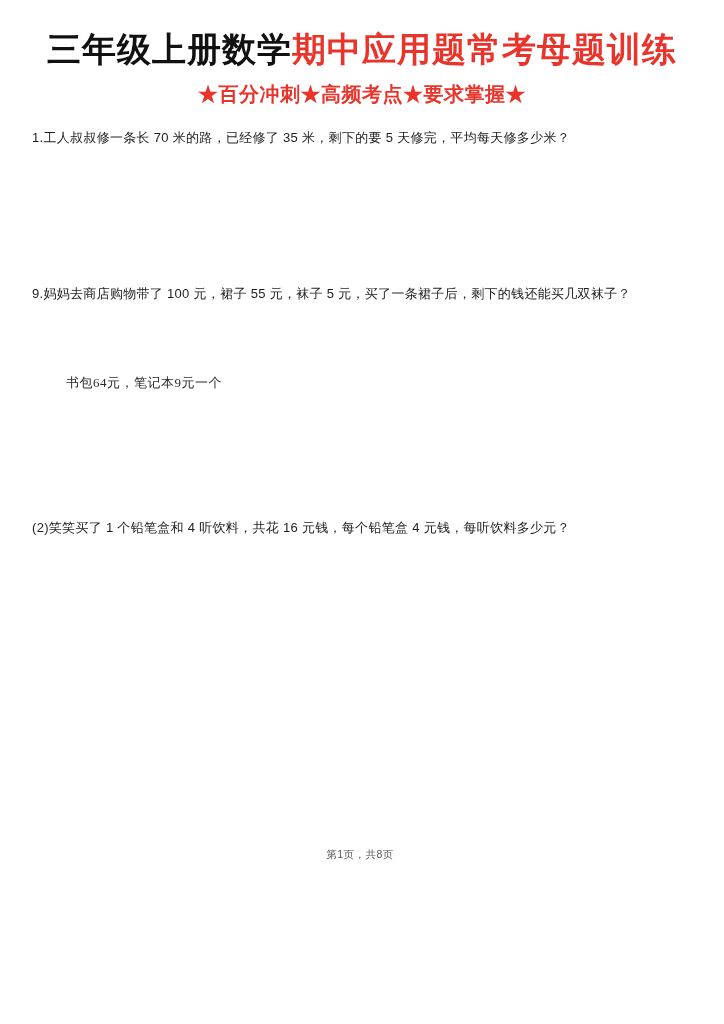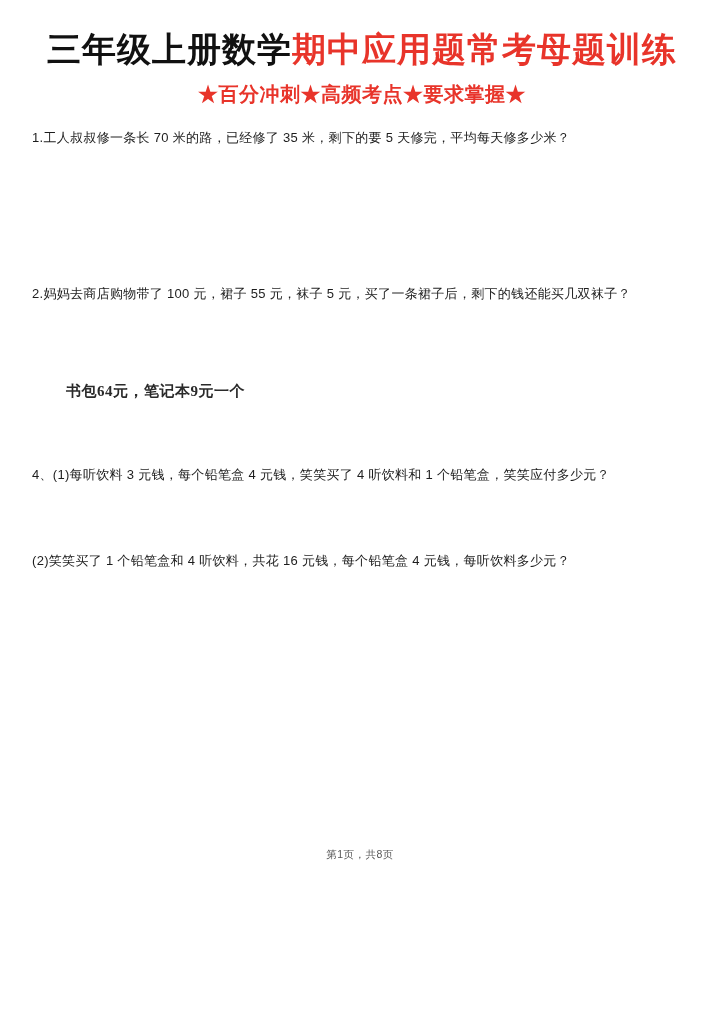--- a/index.html
+++ b/index.html
@@ -52,26 +52,25 @@
     color: #1d1d1d;
     letter-spacing: 0.3px;
     padding: 0 14px 0 14px;
     text-align: justify;
   }
   .q-gap-lg { height: 132px; }
   .q-gap-md { height: 62px; }
   .q-gap-sm { height: 40px; }
   .note {
     font-family: "Liberation Serif", serif;
-    font-size: 15px;
+    font-size: 13px;
     color: #2a2a2a;
     padding-left: 48px;
-    margin-top: 14px;
+    margin-top: 6px;
     letter-spacing: 0.5px;
-    font-weight: bold;
   }
   .footer {
     position: absolute;
     left: 0;
     right: 4px;
     bottom: 10px;
     text-align: center;
     font-size: 10.5px;
     color: #555555;
     letter-spacing: 0.5px;
@@ -84,27 +83,26 @@
 
   <div class="title-line">
     <span class="title-black">三年级上册数学</span><span class="title-red">期中应用题</span><span class="title-red">常考母题训练</span>
   </div>
 
   <div class="subtitle">★百分冲刺★高频考点★要求掌握★</div>
 
   <div class="q">1.工人叔叔修一条长 70 米的路，已经修了 35 米，剩下的要 5 天修完，平均每天修多少米？</div>
   <div class="q-gap-lg"></div>
 
-  <div class="q">2.妈妈去商店购物带了 100 元，裙子 55 元，袜子 5 元，买了一条裙子后，剩下的钱还能买几双袜子？</div>
+  <div class="q">9.妈妈去商店购物带了 100 元，裙子 55 元，袜子 5 元，买了一条裙子后，剩下的钱还能买几双袜子？</div>
   <div class="q-gap-md"></div>
 
   <div class="note">书包64元，笔记本9元一个</div>
   <div class="q-gap-md"></div>
 
-  <div class="q">4、(1)每听饮料 3 元钱，每个铅笔盒 4 元钱，笑笑买了 4 听饮料和 1 个铅笔盒，笑笑应付多少元？</div>
   <div class="q-gap-md"></div>
 
   <div class="q">(2)笑笑买了 1 个铅笔盒和 4 听饮料，共花 16 元钱，每个铅笔盒 4 元钱，每听饮料多少元？</div>
   <div class="q-gap-md"></div>
 
   <div class="q-gap-sm"></div>
 
   <div class="footer">第1页，共8页</div>
 
 </div>

